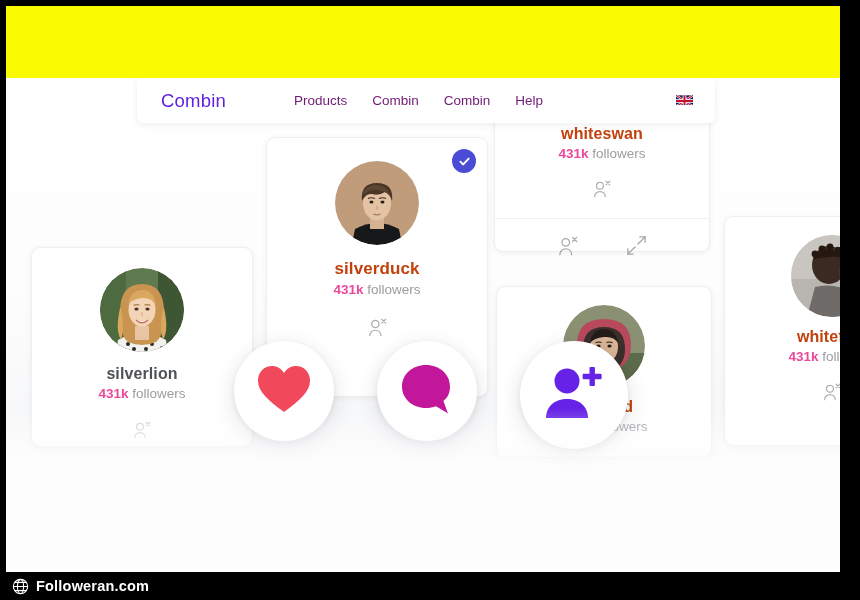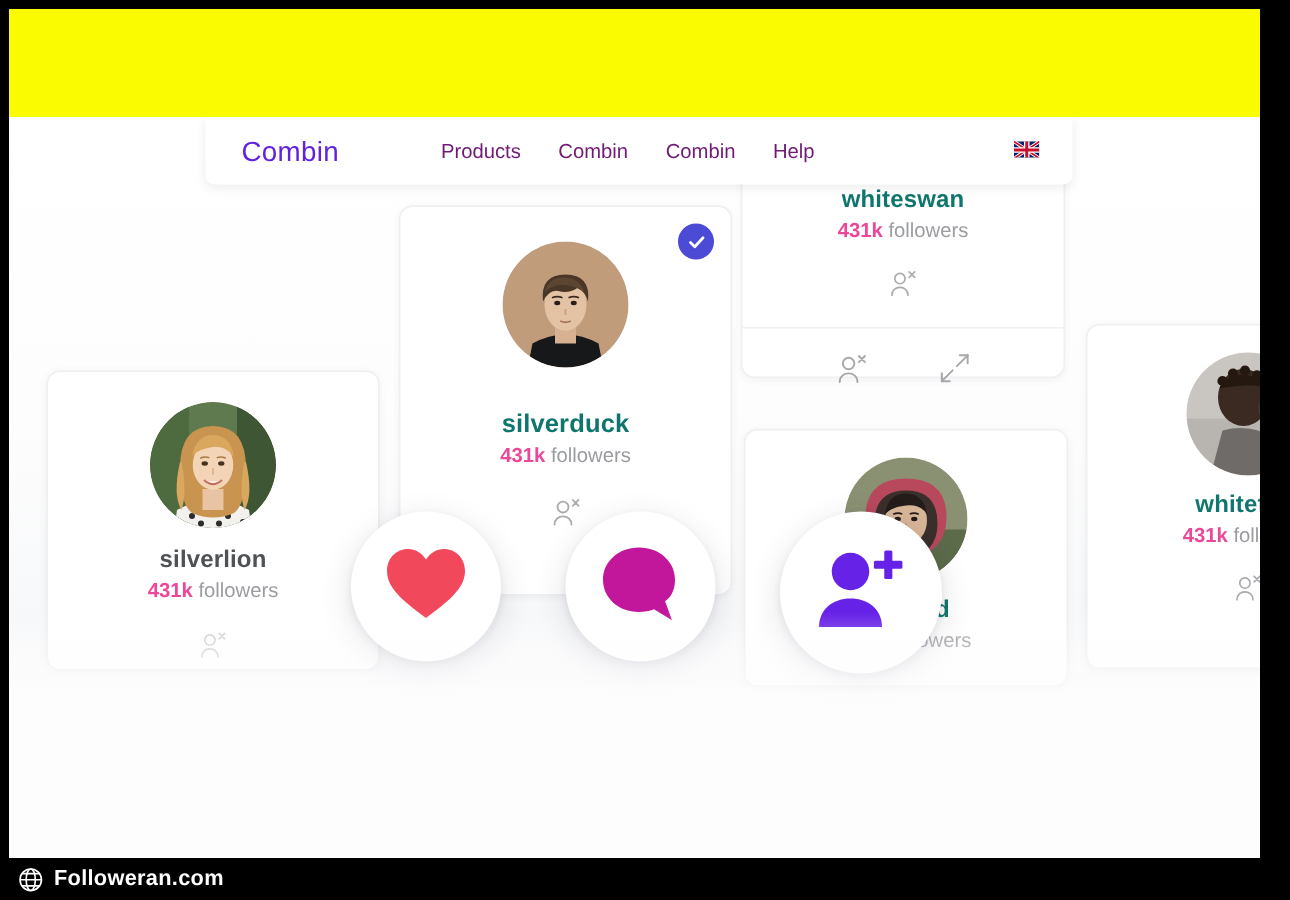--- a/index.html
+++ b/index.html
@@ -65,21 +65,21 @@
   }
   .card-body{
     display:flex;flex-direction:column;align-items:center;
     width:100%;
   }
   .avatar{
     border-radius:50%;overflow:hidden;display:block;
     background:#D8D4CE;
   }
   .uname{
-    font-size:16px;font-weight:700;color:#0f766e;
+    font-size:16px;font-weight:700;color:#c2410c;
     margin-top:4px;letter-spacing:.1px;white-space:nowrap;
   }
   .followers{
     font-size:13.5px;color:#9A9CA0;margin-top:3px;white-space:nowrap;
   }
   .followers b{color:#ec4899;font-weight:700;}
   .act-row{
     display:flex;align-items:center;justify-content:center;
     gap:34px;width:100%;
   }
@@ -270,21 +270,21 @@
               <ellipse cx="47.5" cy="41" rx="2" ry="1.5" fill="#2A1F18"></ellipse>
 
               <path d="M33 37.5 q3.5 -1.5 7 0" stroke="#3A2B1E" stroke-width="1.2" fill="none"></path>
               <path d="M44 37.5 q3.5 -1.5 7 0" stroke="#3A2B1E" stroke-width="1.2" fill="none"></path>
 
               <path d="M42 45 v4" stroke="#C9A383" stroke-width="1.3" fill="none"></path>
               <path d="M38.5 53 q3.5 1.8 7 0" stroke="#A8765E" stroke-width="1.3" fill="none"></path>
             </g>
           </svg>
         </div>
-        <div class="uname" style="margin-top:28px;font-size:17px;">silverduck</div>
+        <div class="uname" style="margin-top:14px;font-size:17px;">silverduck</div>
         <div class="followers">
           <b>431k</b>
           <span>followers</span>
         </div>
         <div class="act-row" style="margin-top:18px;">
           <div class="icon-btn">
             <svg width="21" height="19" viewBox="0 0 24 22" fill="none" stroke="#8A8C90" stroke-width="1.4" stroke-linecap="round">
               <circle cx="9.5" cy="7" r="4.2"></circle>
               <path d="M3 20.5 c0-4 3-6.3 6.5-6.3 s6.5 2.3 6.5 6.3"></path>
               <path d="M17 1.5 l4.5 4.5 M21.5 1.5 l-4.5 4.5"></path>

